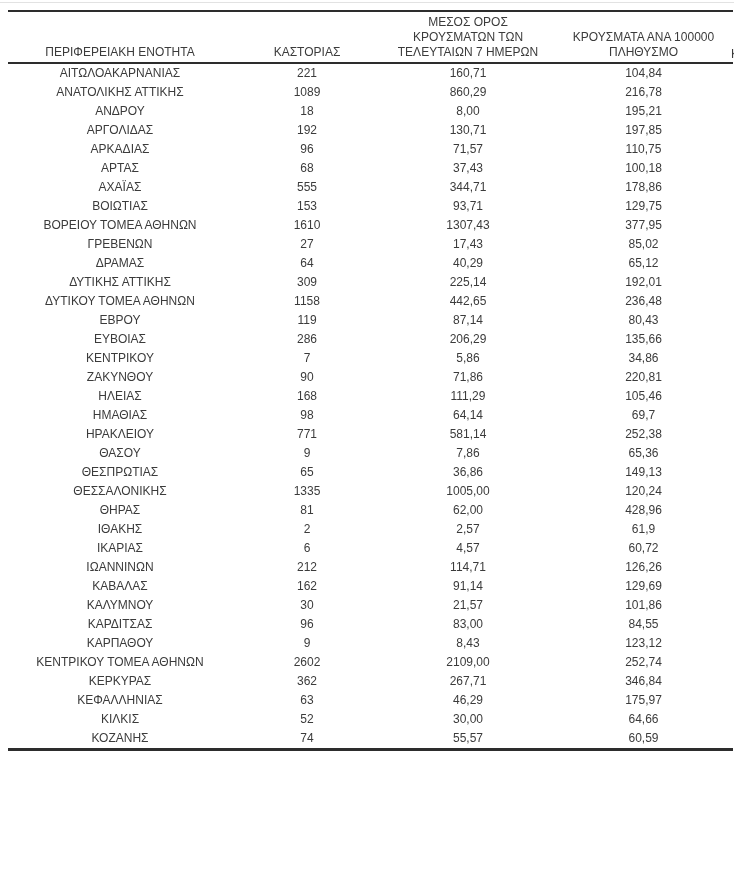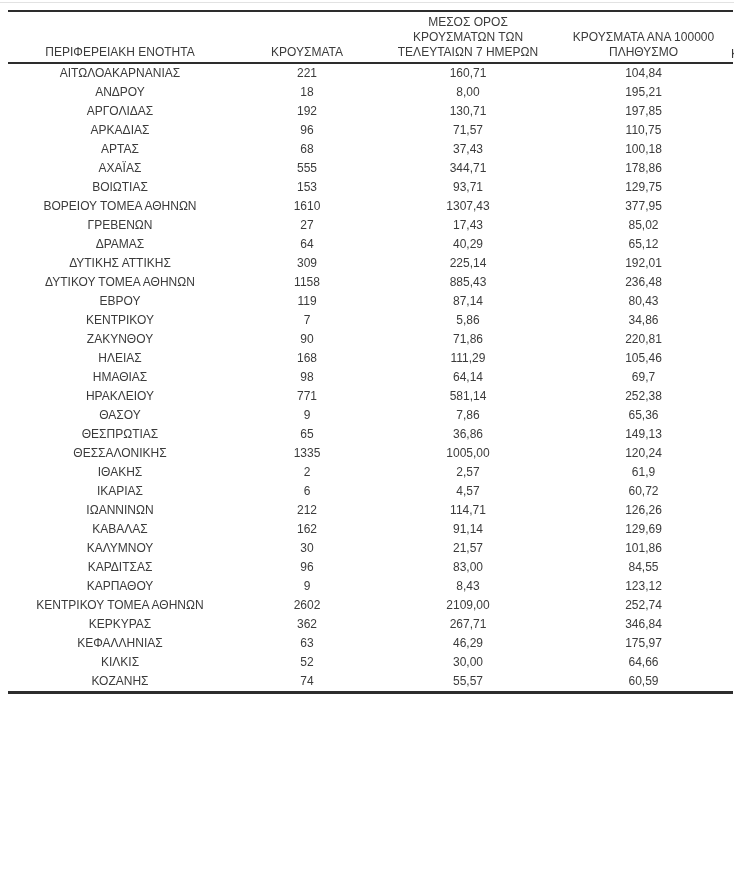--- a/index.html
+++ b/index.html
@@ -83,36 +83,42 @@
   <table class="cases-table">
     <colgroup>
       <col class="c1">
         <col class="c2">
         <col class="c3">
         <col class="c4">
     </colgroup>
     <thead>
       <tr>
         <th>ΠΕΡΙΦΕΡΕΙΑΚΗ ΕΝΟΤΗΤΑ</th>
-        <th>ΚΡΟΥΣΜΑΤΑ</th>
+        <th>ΚΑΣΤΟΡΙΑΣ</th>
         <th>ΜΕΣΟΣ ΟΡΟΣ
 ΚΡΟΥΣΜΑΤΩΝ ΤΩΝ
 ΤΕΛΕΥΤΑΙΩΝ 7 ΗΜΕΡΩΝ</th>
         <th>ΚΡΟΥΣΜΑΤΑ ΑΝΑ 100000
 ΠΛΗΘΥΣΜΟ</th>
       </tr>
     </thead>
     <tbody id="tbody">
         <tr>
           <td>ΑΙΤΩΛΟΑΚΑΡΝΑΝΙΑΣ</td>
           <td>221</td>
           <td>160,71</td>
           <td>104,84</td>
         </tr>
         <tr>
+          <td>ΑΝΑΤΟΛΙΚΗΣ ΑΤΤΙΚΗΣ</td>
+          <td>1089</td>
+          <td>860,29</td>
+          <td>216,78</td>
+        </tr>
+        <tr>
           <td>ΑΝΔΡΟΥ</td>
           <td>18</td>
           <td>8,00</td>
           <td>195,21</td>
         </tr>
         <tr>
           <td>ΑΡΓΟΛΙΔΑΣ</td>
           <td>192</td>
           <td>130,71</td>
           <td>197,85</td>
@@ -161,30 +167,36 @@
         </tr>
         <tr>
           <td>ΔΥΤΙΚΗΣ ΑΤΤΙΚΗΣ</td>
           <td>309</td>
           <td>225,14</td>
           <td>192,01</td>
         </tr>
         <tr>
           <td>ΔΥΤΙΚΟΥ ΤΟΜΕΑ ΑΘΗΝΩΝ</td>
           <td>1158</td>
-          <td>885,43</td>
+          <td>442,65</td>
           <td>236,48</td>
         </tr>
         <tr>
           <td>ΕΒΡΟΥ</td>
           <td>119</td>
           <td>87,14</td>
           <td>80,43</td>
         </tr>
         <tr>
+          <td>ΕΥΒΟΙΑΣ</td>
+          <td>286</td>
+          <td>206,29</td>
+          <td>135,66</td>
+        </tr>
+        <tr>
           <td>ΚΕΝΤΡΙΚΟΥ</td>
           <td>7</td>
           <td>5,86</td>
           <td>34,86</td>
         </tr>
         <tr>
           <td>ΖΑΚΥΝΘΟΥ</td>
           <td>90</td>
           <td>71,86</td>
           <td>220,81</td>
@@ -217,20 +229,26 @@
           <td>ΘΕΣΠΡΩΤΙΑΣ</td>
           <td>65</td>
           <td>36,86</td>
           <td>149,13</td>
         </tr>
         <tr>
           <td>ΘΕΣΣΑΛΟΝΙΚΗΣ</td>
           <td>1335</td>
           <td>1005,00</td>
           <td>120,24</td>
+        </tr>
+        <tr>
+          <td>ΘΗΡΑΣ</td>
+          <td>81</td>
+          <td>62,00</td>
+          <td>428,96</td>
         </tr>
         <tr>
           <td>ΙΘΑΚΗΣ</td>
           <td>2</td>
           <td>2,57</td>
           <td>61,9</td>
         </tr>
         <tr>
           <td>ΙΚΑΡΙΑΣ</td>
           <td>6</td>

